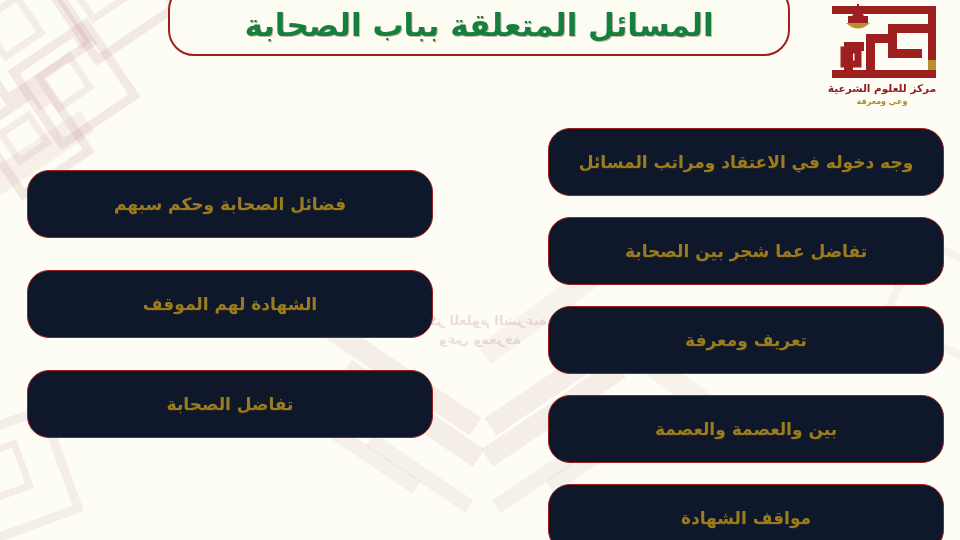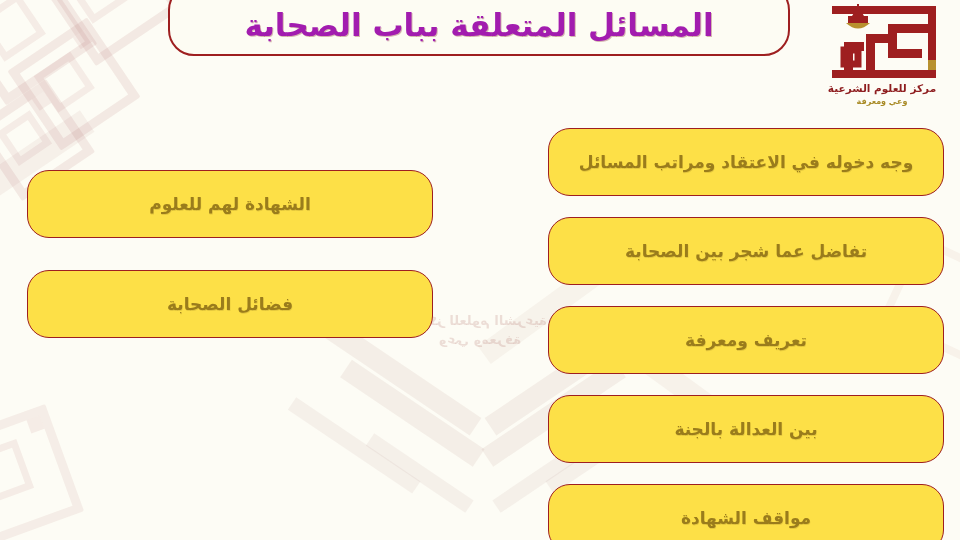--- a/index.html
+++ b/index.html
@@ -136,21 +136,21 @@
     box-sizing: border-box;
     background: #fdfcf3;
     border: 2px solid #9e1f20;
     border-radius: 26px;
     display: flex;
     align-items: center;
     justify-content: center;
   }
 
   #title-text {
-    color: #a21caf;
+    color: #15803d;
     font-size: 31px;
     font-weight: bold;
     letter-spacing: -0.5px;
     text-shadow: 1px 1px 0 rgba(120, 20, 20, 0.30);
     white-space: nowrap;
     transform: translateY(5px);
   }
 
   
   #logo {
@@ -183,21 +183,21 @@
   }
 
   
   .col { position: absolute; }
 
   #col-right { left: 548px; top: 128px; width: 396px; }
   #col-left  { left: 27px;  top: 170px; width: 406px; }
 
   .item-box {
     box-sizing: border-box;
-    background: #fde047;
+    background: #0f172a;
     border: 1.6px solid #9e1f20;
     border-radius: 22px;
     display: flex;
     align-items: center;
     justify-content: center;
     text-align: center;
     padding: 16px 14px;
     position: relative;
   }
 
@@ -284,29 +284,32 @@
     <div class="item-box">
       <span class="item-label">وجه دخوله في الاعتقاد ومراتب المسائل</span>
     </div>
     <div class="item-box">
       <span class="item-label">تفاضل عما شجر بين الصحابة</span>
     </div>
     <div class="item-box">
       <span class="item-label">تعريف ومعرفة</span>
     </div>
     <div class="item-box">
-      <span class="item-label">بين العدالة بالجنة</span>
+      <span class="item-label">بين والعصمة والعصمة</span>
     </div>
     <div class="item-box">
       <span class="item-label">مواقف الشهادة</span>
     </div>
   </div>
 
   <div class="col" id="col-left">
     <div class="item-box">
-      <span class="item-label">الشهادة لهم للعلوم</span>
-    </div>
-    <div class="item-box">
-      <span class="item-label">فضائل الصحابة</span>
+      <span class="item-label">فضائل الصحابة وحكم سبهم</span>
+    </div>
+    <div class="item-box">
+      <span class="item-label">الشهادة لهم الموقف</span>
+    </div>
+    <div class="item-box">
+      <span class="item-label">تفاضل الصحابة</span>
     </div>
   </div>
 
 </div>
 
 </body></html>

